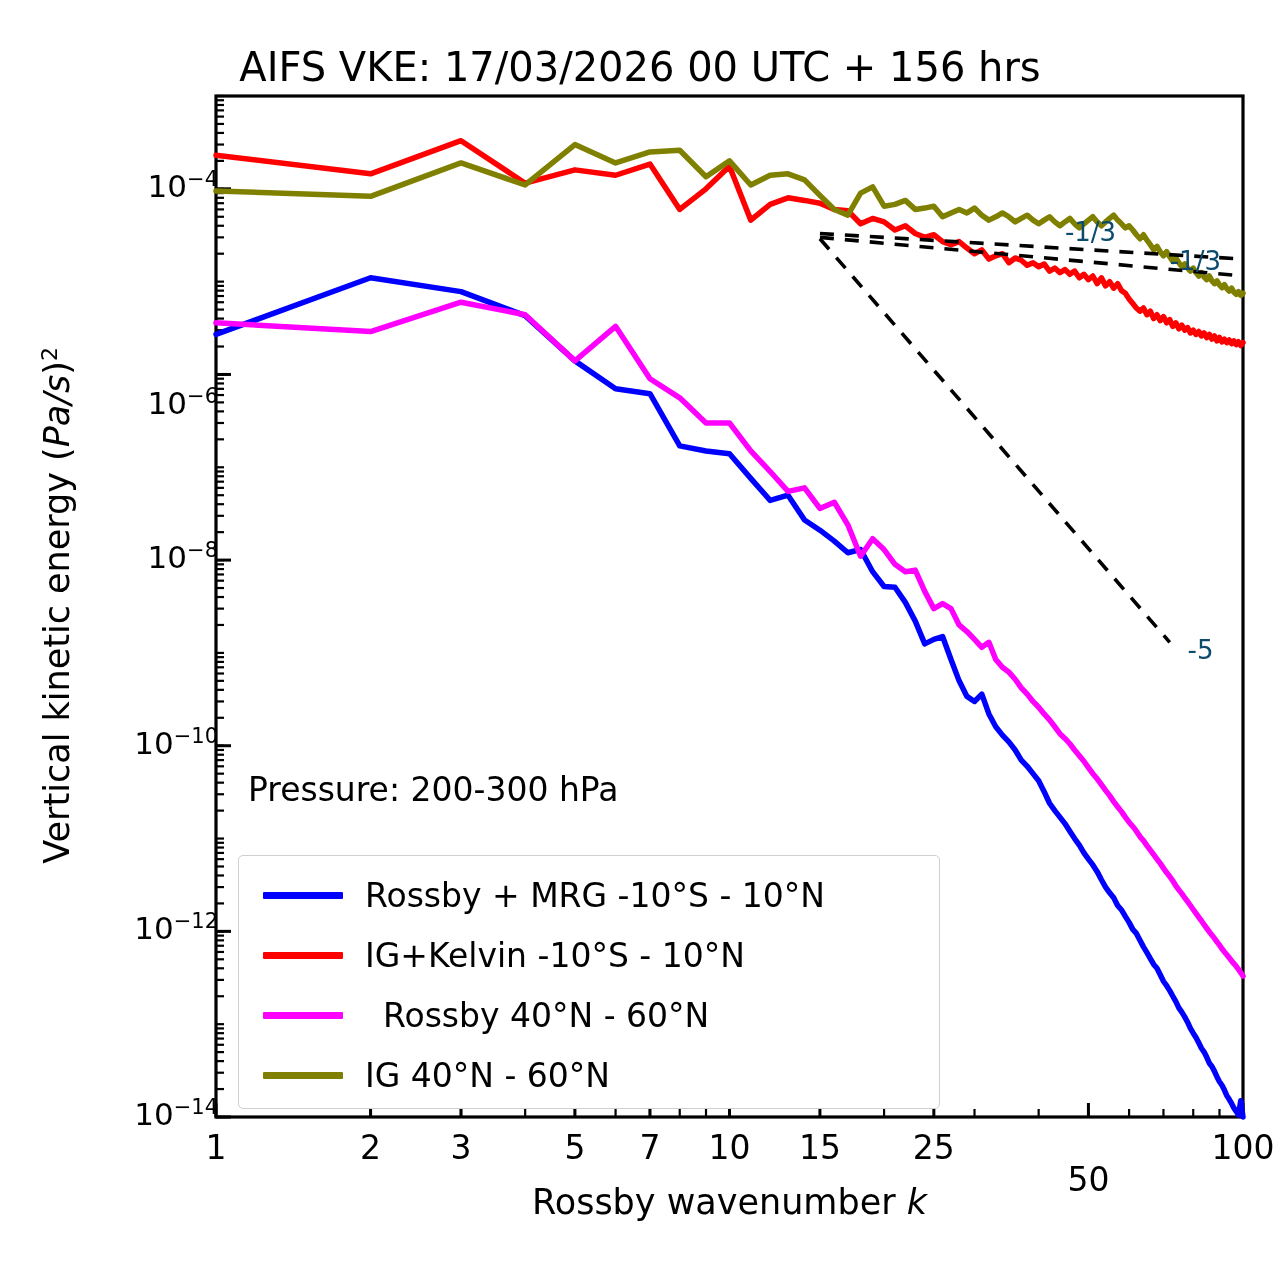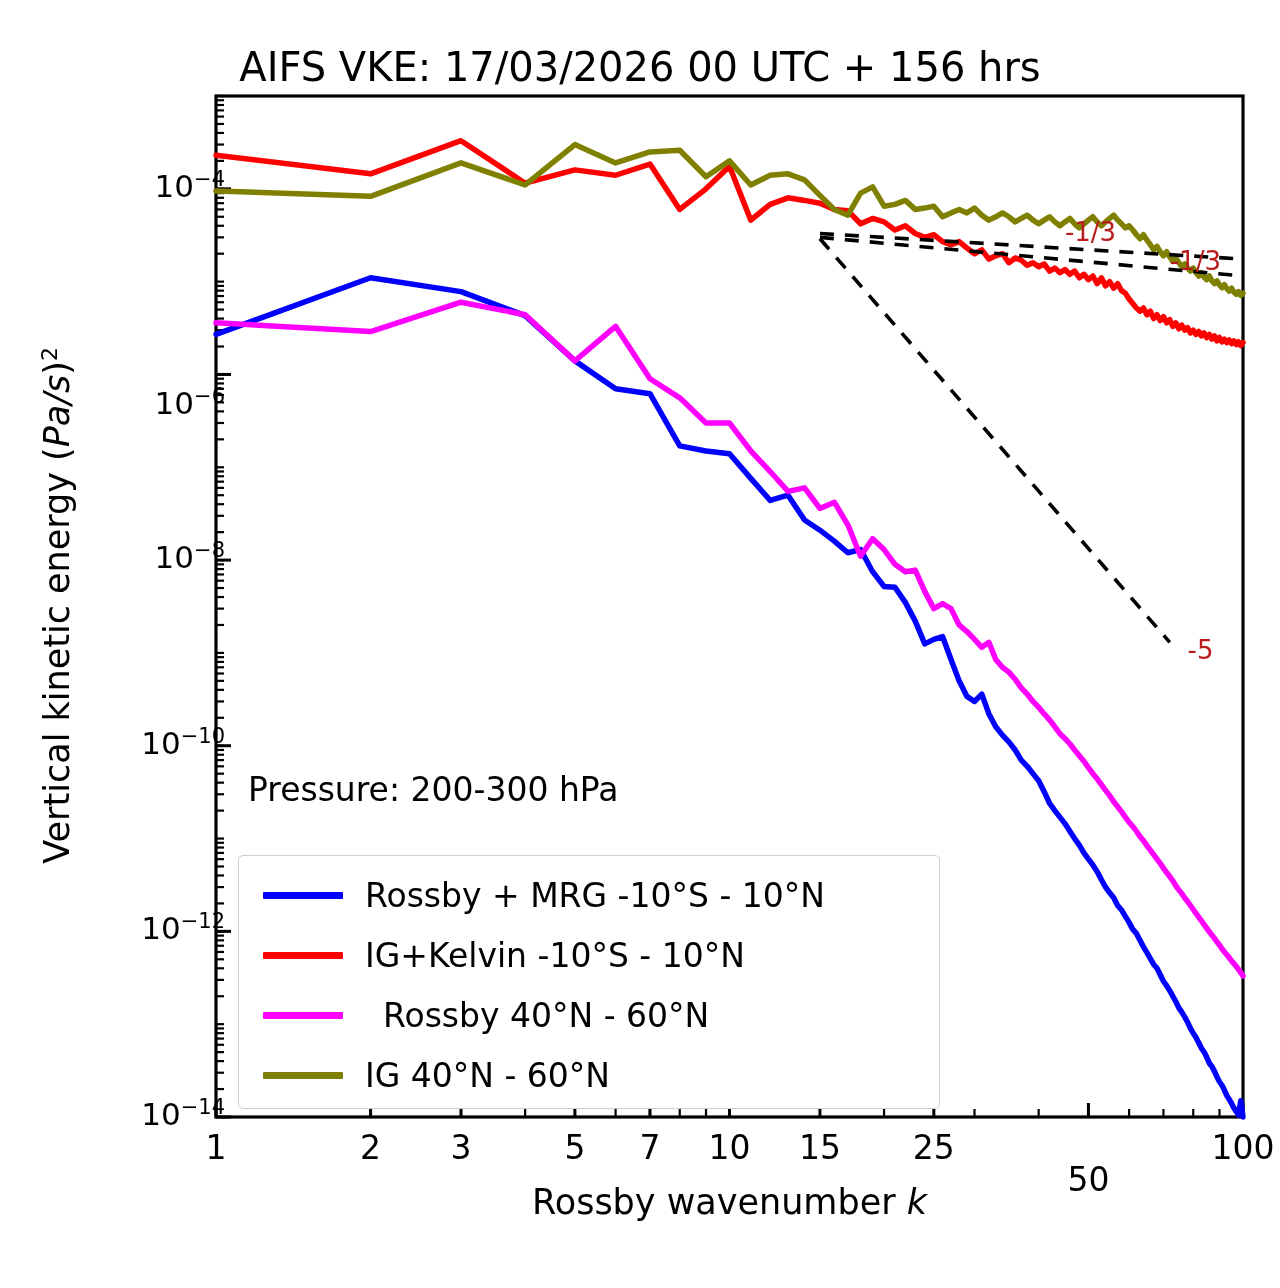--- a/index.html
+++ b/index.html
@@ -11,26 +11,26 @@
   #ylabel{position:absolute;left:-293px;top:585px;width:700px;text-align:center;
        font-size:35px;color:#000;transform:rotate(-90deg);transform-origin:50% 50%;}
   #ylabel .it{font-style:italic;}
   #ylabel .sup{font-size:22px;vertical-align:super;}
   #xlabel{position:absolute;left:216px;top:1182px;width:1027px;text-align:center;
        font-size:35px;color:#000;}
   #xlabel .it{font-style:italic;}
   .ytick-label{position:absolute;right:0;width:120px;text-align:right;
        font-size:31px;color:#000;white-space:nowrap;}
   .ytick-label .sup{font-size:21px;vertical-align:super;}
-  #ytick-labels{position:absolute;left:77px;top:0;width:148px;height:1288px;}
+  #ytick-labels{position:absolute;left:70px;top:0;width:148px;height:1288px;}
   .xtick-label{position:absolute;top:1128px;text-align:center;font-size:33px;color:#000;
        transform:translateX(-50%);}
   #plot-svg{position:absolute;left:0;top:0;}
   #pressure-note{position:absolute;left:248px;top:770px;font-size:33px;color:#000;}
-  .slope-label{position:absolute;font-size:26px;color:#b91c1c;white-space:nowrap;}
+  .slope-label{position:absolute;font-size:26px;color:#0c4a6e;white-space:nowrap;}
   #legend-box{position:absolute;left:238px;top:855px;width:700px;height:252px;
        background:#fff;border:1px solid #cfcfcf;border-radius:5px;
        box-shadow:0 0 0 0 rgba(0,0,0,0);}
   .legend-row{position:absolute;left:24px;height:63px;display:flex;align-items:center;}
   .legend-swatch{width:80px;height:7px;margin-right:22px;border-radius:1px;}
   .legend-text{font-size:33px;color:#000;white-space:nowrap;}
 </style>
 </head>
 <body>
 

